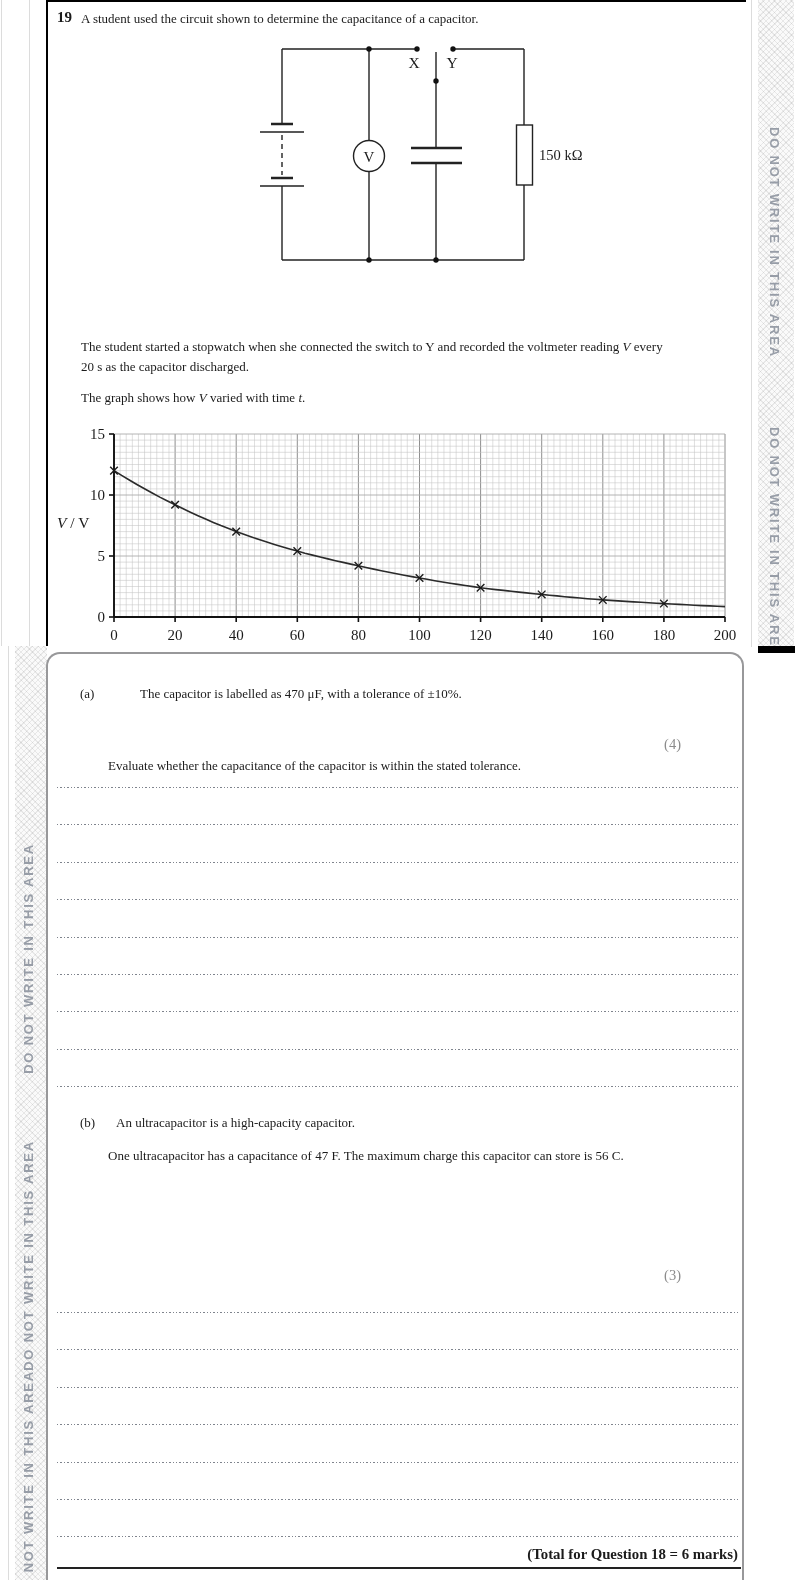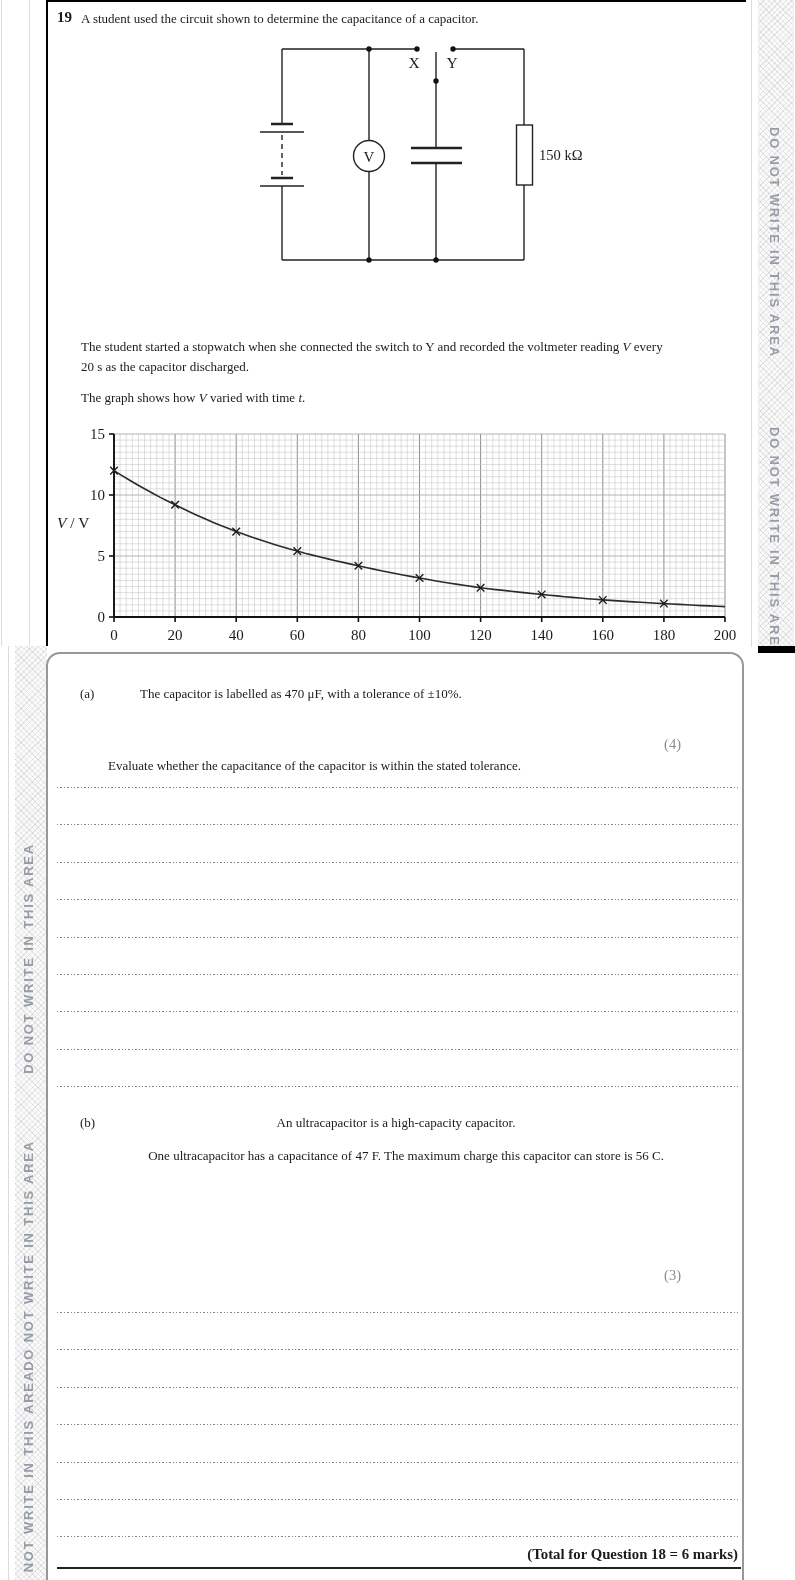--- a/index.html
+++ b/index.html
@@ -290,22 +290,22 @@
       <div class="dotted-line" style="top: 861.8px;"></div>
       <div class="dotted-line" style="top: 899.2px;"></div>
       <div class="dotted-line" style="top: 936.6px;"></div>
       <div class="dotted-line" style="top: 974px;"></div>
       <div class="dotted-line" style="top: 1011.4px;"></div>
       <div class="dotted-line" style="top: 1048.8px;"></div>
       <div class="dotted-line" style="top: 1086.2px;"></div>
     </div>
 
   <div class="abs bodytext" style="left:80px;top:1113px;">(b)</div>
-  <div class="abs bodytext" style="left:96px;top:1113px;width:600px;text-align:center;">An ultracapacitor is a high-capacity capacitor.</div>
-  <div class="abs bodytext" style="left:108px;top:1146px;width:556px;text-align:right;">One ultracapacitor has a capacitance of 47 F. The maximum charge this capacitor can store is 56 C.</div>
+  <div class="abs bodytext" style="left:116px;top:1113px;width:600px;">An ultracapacitor is a high-capacity capacitor.</div>
+  <div class="abs bodytext" style="left:108px;top:1146px;width:556px;">One ultracapacitor has a capacitance of 47 F. The maximum charge this capacitor can store is 56 C.</div>
   <div class="abs marks" style="right:114px;top:1267px;">(3)</div>
   <div id="lines-b">
       <div class="dotted-line" style="top: 1312px;"></div>
       <div class="dotted-line" style="top: 1349.4px;"></div>
       <div class="dotted-line" style="top: 1386.8px;"></div>
       <div class="dotted-line" style="top: 1424.2px;"></div>
       <div class="dotted-line" style="top: 1461.6px;"></div>
       <div class="dotted-line" style="top: 1499px;"></div>
       <div class="dotted-line" style="top: 1536.4px;"></div>
     </div>

